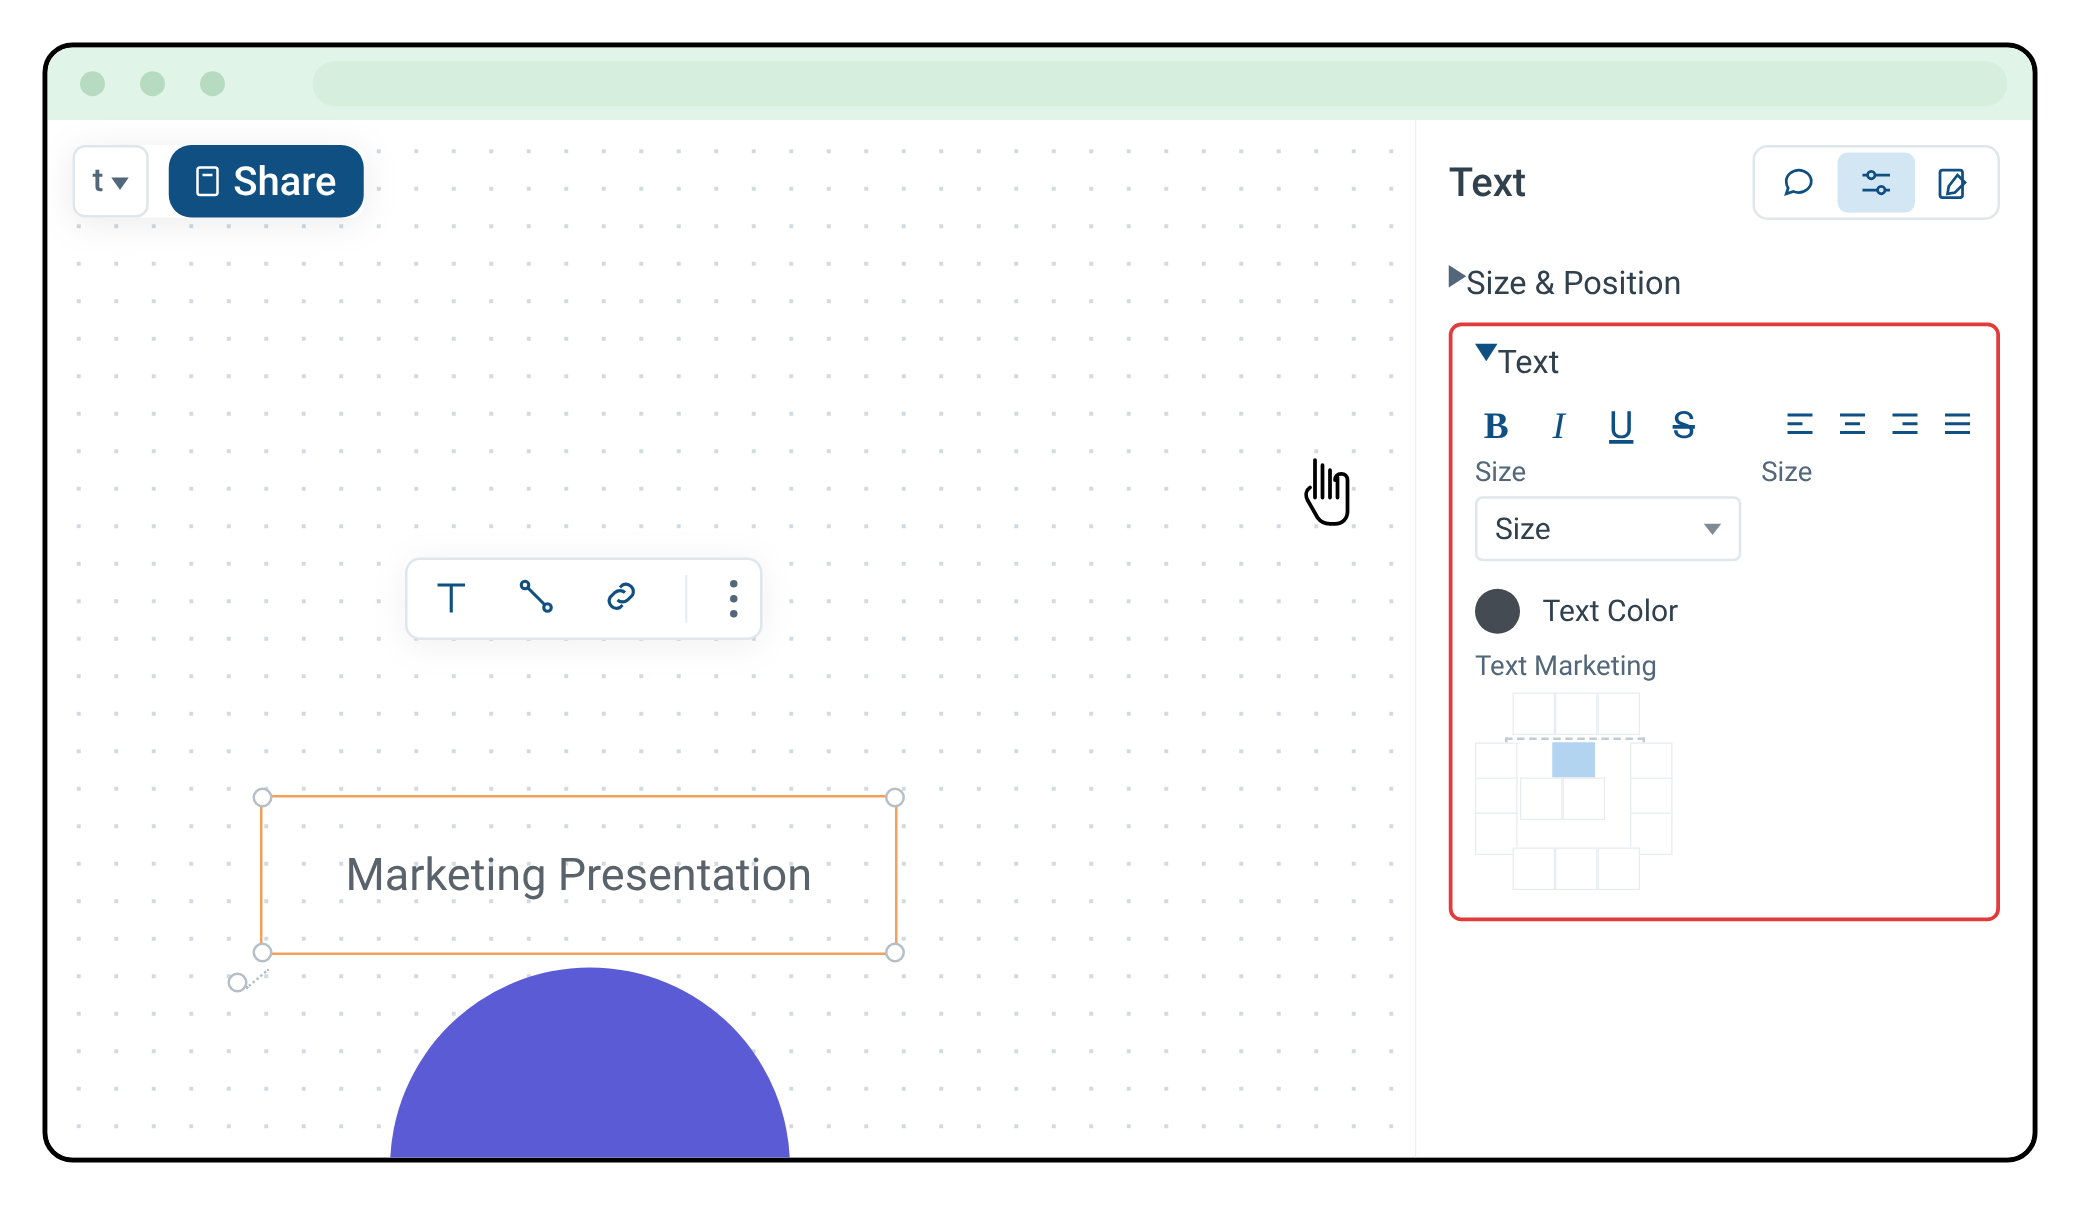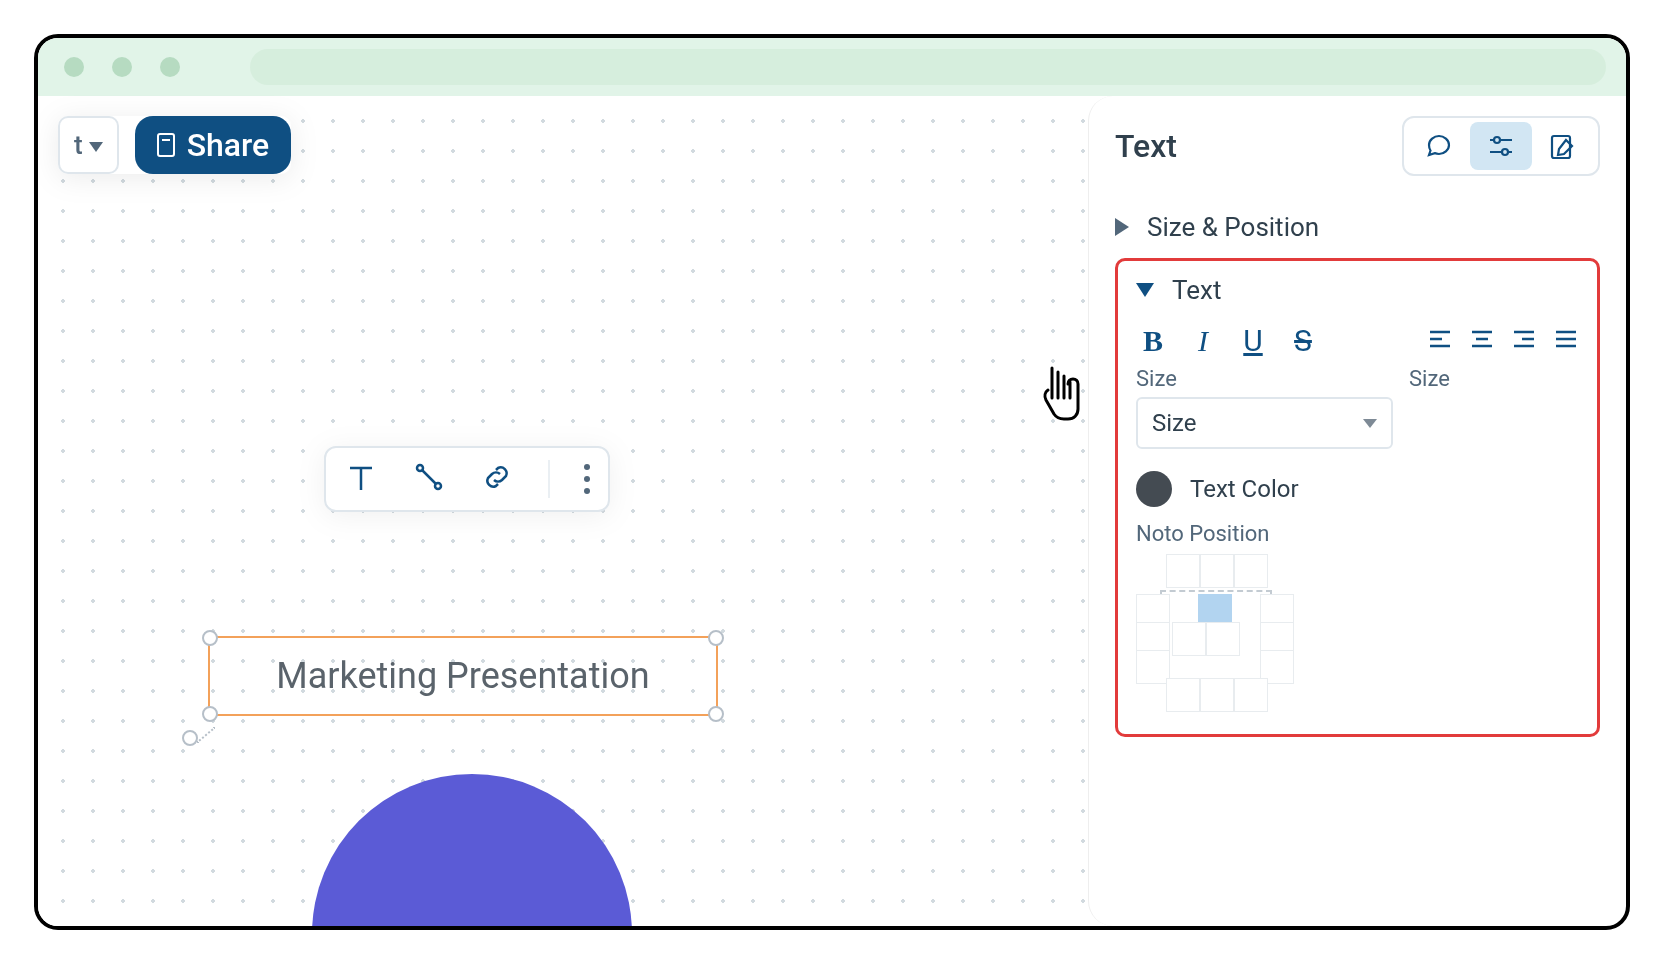--- a/index.html
+++ b/index.html
@@ -17,21 +17,21 @@
     .traffic-lights span { width:20px; height:20px; border-radius:50%; background:#b6dbc1; }
     .omnibox { flex:1; margin-left:40px; margin-right:20px; height:36px; background:#d6eedd; border-radius:18px; }
     .workspace { position:absolute; top:58px; bottom:0; left:0; right:0; display:flex; }
 
     .canvas {
       flex:1; position:relative; background:#fff;
       background-image:radial-gradient(circle,#d2dadf 2px,transparent 2px);
       background-size:30px 30px; background-position:10px 10px;
     }
     .side-panel {
-      width:538px; background:#fff; border-left:1px solid #eee; padding:20px 26px;border-radius:25px;
+      width:494px; background:#fff; border-left:1px solid #eee; padding:20px 26px;
     }
 
     
     .tl-buttons {
       position:absolute; top:20px; left:20px; display:flex; gap:16px;
       background:#fff; border-radius:10px;
       filter:drop-shadow(0 4px 14px rgba(0,0,0,.08));
     }
     .btn-t {
       background:#fff; border:2px solid #dfe6ec; border-radius:10px;
@@ -52,21 +52,21 @@
       padding:12px 18px; gap:34px; align-items:center;
       filter:drop-shadow(0 4px 14px rgba(0,0,0,.06));
     }
     .float-tb svg { stroke:#0f4f82; }
     .tb-divider { width:2px; height:38px; background:#eaeff3; }
     .dots3 { display:flex; flex-direction:column; gap:6px; }
     .dots3 span { width:6px; height:6px; border-radius:50%; background:#52677a; }
 
     
     .textbox-selected {
-      position:absolute; top:540px; left:170px; width:510px; height:80px;
+      position:absolute; top:540px; left:170px; width:510px; height:128px;
       border:2px solid #f3a15a; display:flex; align-items:center; justify-content:center;
     }
     .textbox-selected .content { font-size:36px; color:#5a636b; }
     .sel-handle {
       position:absolute; width:16px; height:16px; background:#fff;
       border:2px solid #b6bfc8; border-radius:50%;
     }
     .h-nw { top:-8px; left:-8px; }
     .h-ne { top:-8px; right:-8px; }
     .h-sw { bottom:-8px; left:-8px; }
@@ -91,21 +91,21 @@
     .sp-head { display:flex; justify-content:space-between; align-items:center; margin-bottom:24px; }
     .sp-title { font-size:32px; color:#30404d; font-weight:500; }
     .sp-tabs { display:flex; border:2px solid #dfe6ec; border-radius:12px; padding:4px; }
     .sp-tab {
       width:62px; height:48px; display:flex; align-items:center; justify-content:center;
       border-radius:8px;
     }
     .sp-tab.active { background:#d2e6f3; }
     .sp-tab svg { stroke:#0f4f82; }
 
-    .acc-item { display:flex; align-items:center; gap:18px; padding:12px 0; color:#30404d; font-size:26px; }
+    .acc-item { display:flex; padding:12px 0; color:#30404d; font-size:26px; }
     .tri-right { width:0; height:0; border-top:9px solid transparent; border-bottom:9px solid transparent; border-left:14px solid #52677a; }
     .tri-down { width:0; height:0; border-left:9px solid transparent; border-right:9px solid transparent; border-top:14px solid #0f4f82; }
 
     .highlight-section {
       border:3px solid #e23b3b; border-radius:10px; padding:10px 18px 24px;
       margin-top:4px;
     }
 
     .style-row { display:flex; justify-content:space-between; margin:16px 0 8px; }
     .style-group { display:flex; gap:16px; align-items:center; }
@@ -294,21 +294,21 @@
             <div class="field small">
               <label>Size</label>
             </div>
           </div>
 
           <div class="color-row">
             <span class="color-swatch"></span>
             <span class="color-label">Text Color</span>
           </div>
 
-          <div class="pos-label">Noto Position</div>
+          <div class="pos-label">Text Marketing</div>
           <div class="pos-grid-wrap">
             <div class="pos-dashed"></div>
             <div class="pos-cell" style="top:0; left:30px;"></div>
             <div class="pos-cell" style="top:0; left:64px;"></div>
             <div class="pos-cell" style="top:0; left:98px;"></div>
             <div class="pos-cell" style="top:40px; left:0;"></div>
             <div class="pos-cell pos-sel" style="top:40px; left:62px;"></div>
             <div class="pos-cell" style="top:40px; left:124px;"></div>
             <div class="pos-cell" style="top:68px; left:0;"></div>
             <div class="pos-cell" style="top:68px; left:36px;"></div>

